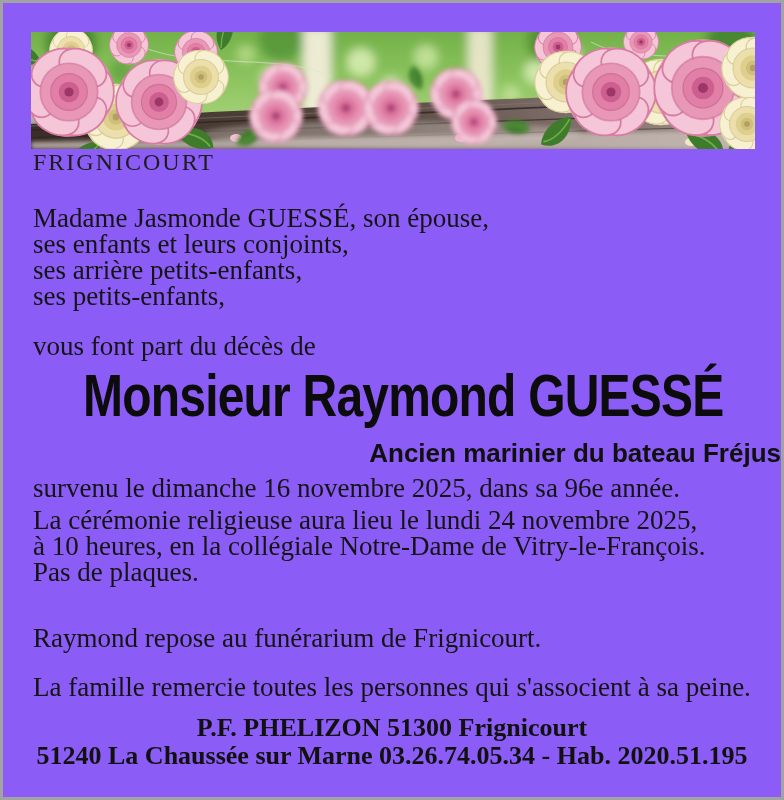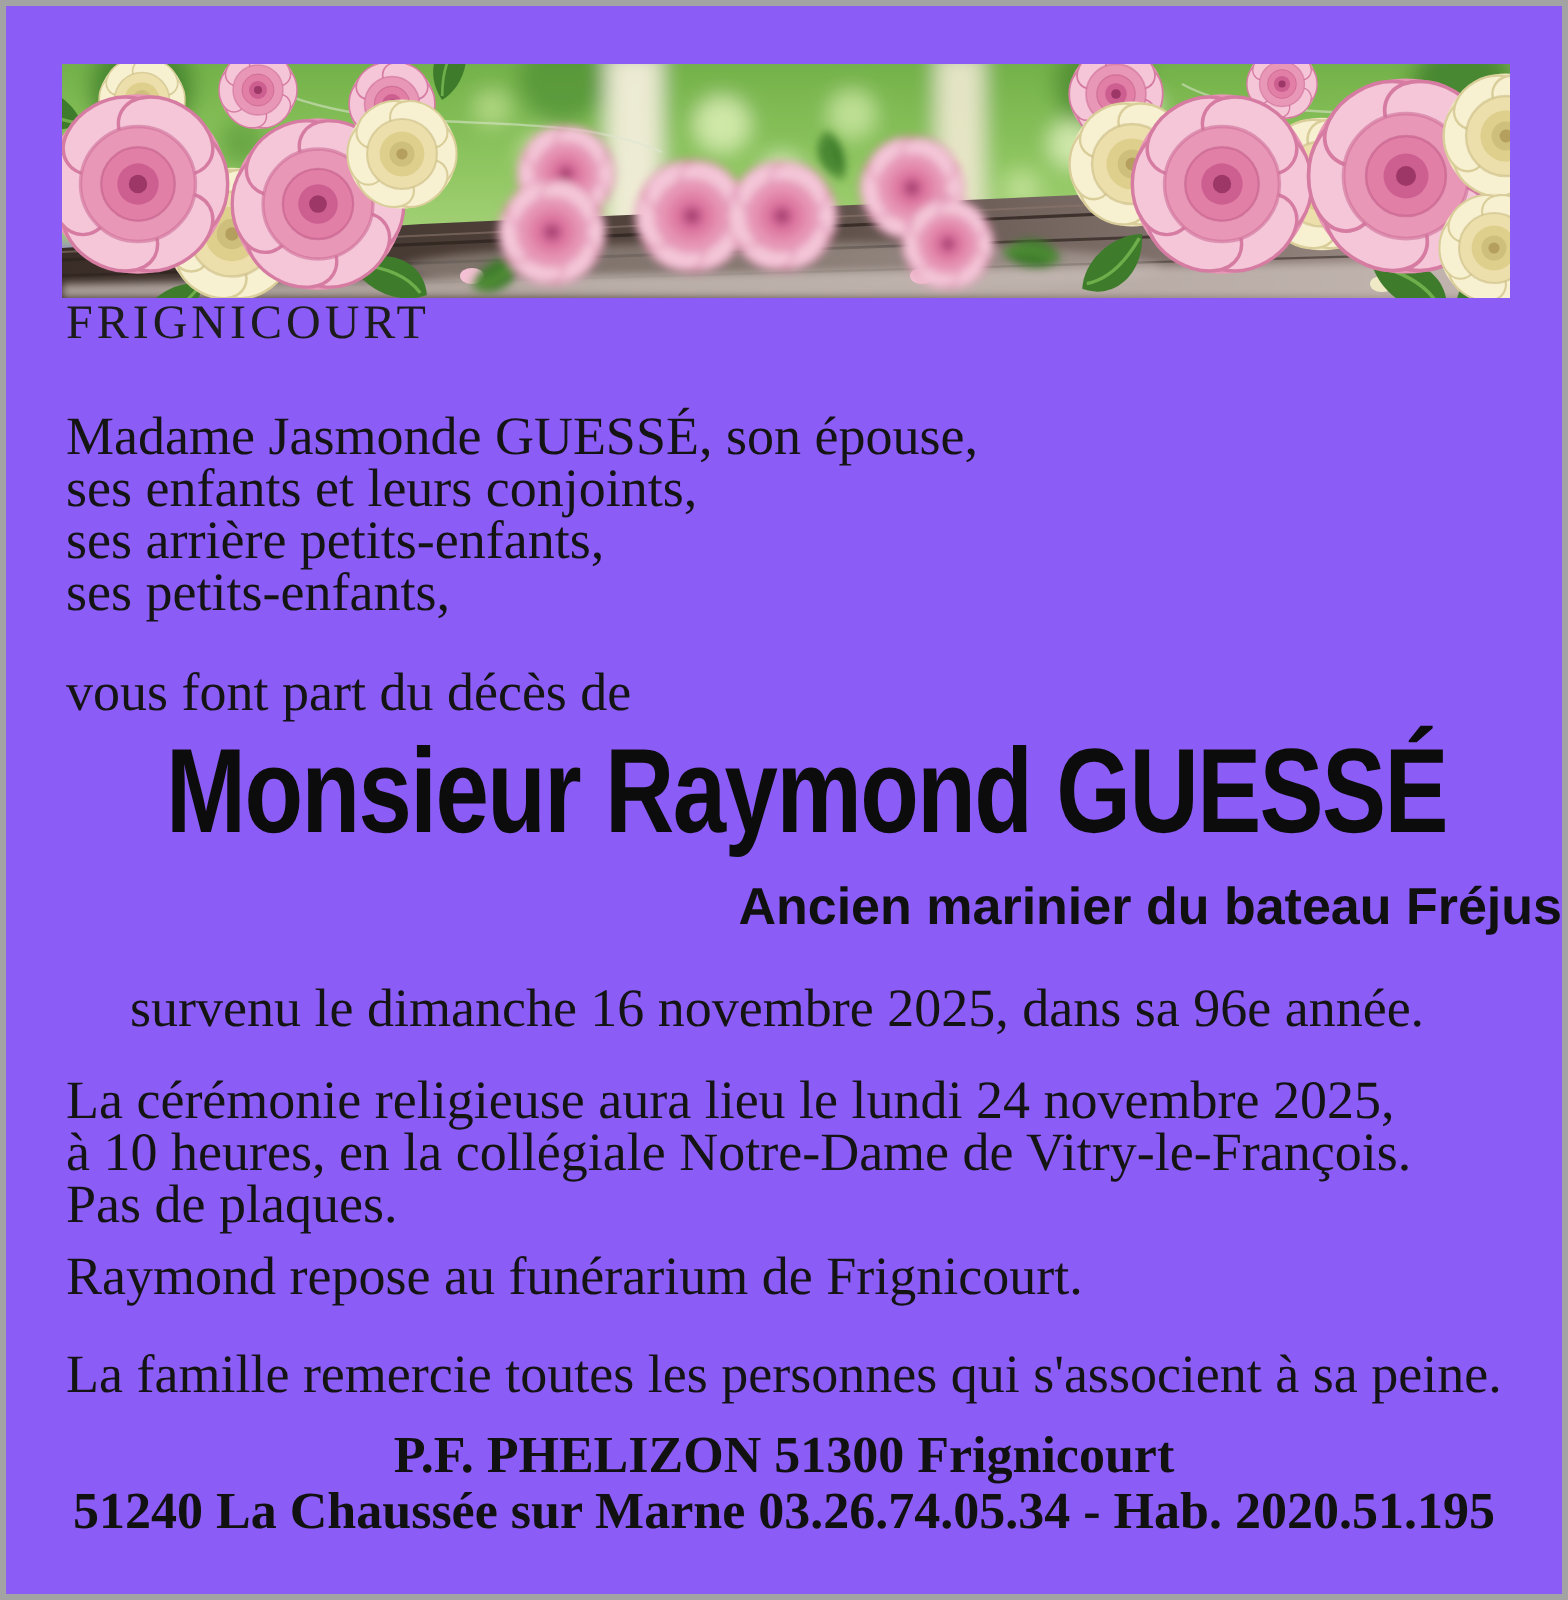--- a/index.html
+++ b/index.html
@@ -18,22 +18,22 @@
     position:absolute; left:30px; top:146px;
     font-size:24px; letter-spacing:2px; color:#1c1c1c; white-space:nowrap;
   }
   .para {
     position:absolute; left:30px; right:30px;
     font-size:27px; line-height:26px; color:#141414;
   }
   .para div { white-space:nowrap; }
   .family   { top:202px; }
   .intro    { top:330px; }
-  .death    { top:488px;margin-left:32px; }
-  .ceremony { top:534px; }
+  .death    { top:472px; }
+  .ceremony { top:504px; }
   .repose   { top:622px; }
   .thanks   { top:671px; }
   .name-line {
     position:absolute; top:360px; left:0; width:100%;
     text-align:right; line-height:66px; white-space:nowrap;
   }
   .name-line .condensed {
     display:inline-block;
     font-family:"Liberation Sans", sans-serif; font-weight:700;
     font-size:60px; letter-spacing:-1px; color:#0c0c0c;

